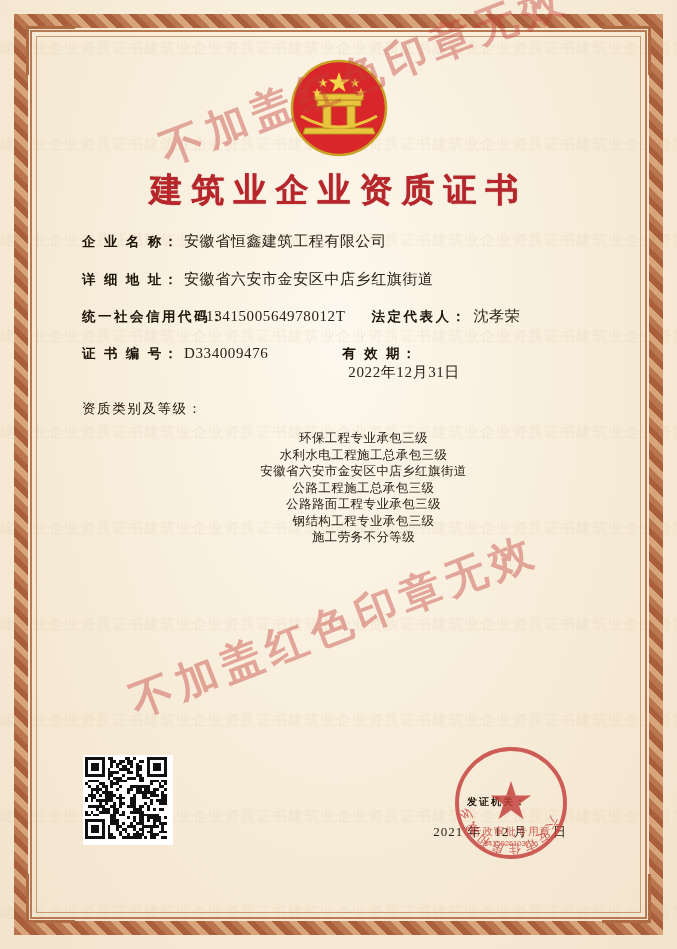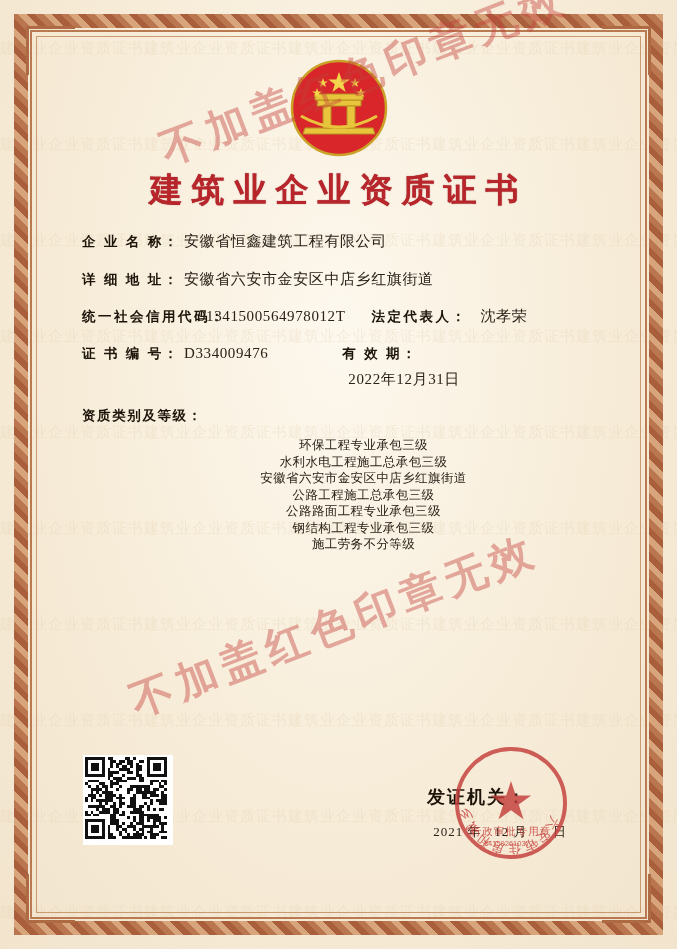--- a/index.html
+++ b/index.html
@@ -91,46 +91,46 @@
     font-weight:bold;color:#1d1409;
     letter-spacing:2.5px;
     flex:0 0 auto;
   }
   .lbl.w1{width:96px;}
   .lbl.w2{width:110px;}
   .val{
     color:#2b2118;font-size:15px;letter-spacing:.6px;
     padding-left:6px;
   }
-  .col2{margin-left:26px;display:flex;align-items:baseline;gap:7px;}
+  .col2{margin-left:26px;display:flex;align-items:baseline;}
   .col2 .lbl{letter-spacing:2.5px;}
 
   .quali-head{
-    font-weight:bold;color:#1d1409;letter-spacing:1.6px;
+    font-weight:normal;color:#1d1409;letter-spacing:1.6px;
     font-size:13.5px;margin-top:4px;margin-bottom:8px;
   }
   .quali-list{
     margin:12px;padding:0;list-style:none;
     padding-left:34px;
     text-align:center;
   }
   .quali-list li{
     font-size:12.5px;color:#2b2118;line-height:16.5px;letter-spacing:.4px;
   }
 
   
   .qr{
     position:absolute;left:83px;bottom:104px;
     width:86px;height:86px;
     background:#fff;
     padding:2px;
   }
   .issuer{
     position:absolute;right:150px;bottom:140px;
-    font-size:18px;font-weight:bold;color:#1d1409;letter-spacing:2px;
+    font-size:10px;font-weight:bold;color:#1d1409;letter-spacing:2px;
   }
   .date-line{
     position:absolute;right:110px;bottom:108px;
     font-size:13px;color:#2b2118;letter-spacing:1px;margin-top:12px;
   }
   .seal{
     position:absolute;right:108px;bottom:88px;
     width:116px;height:116px;
     opacity:.82;
   }

